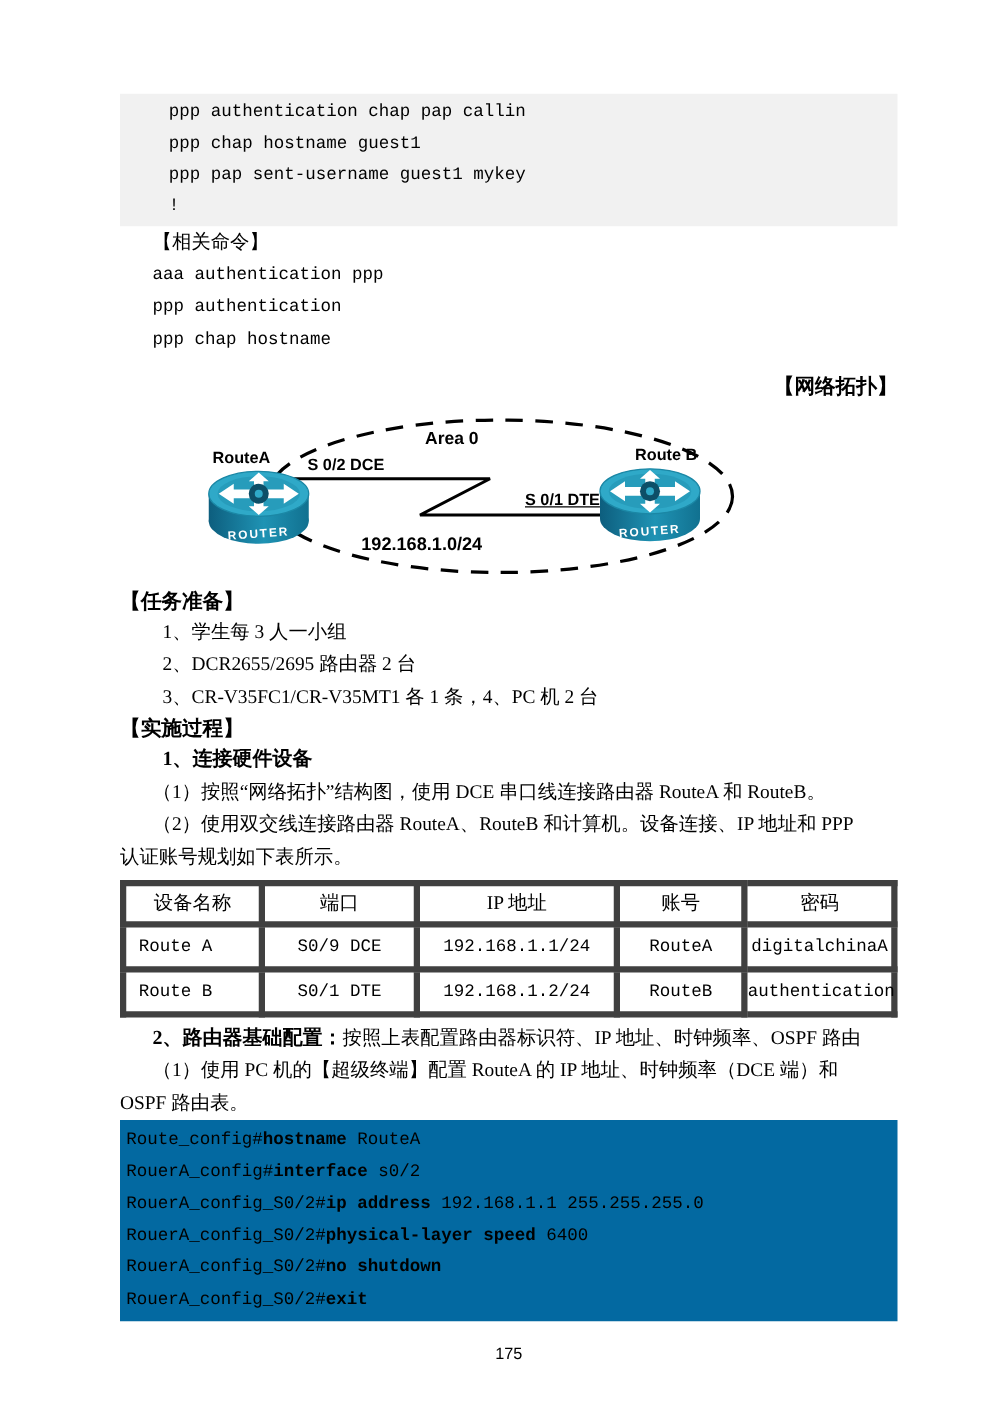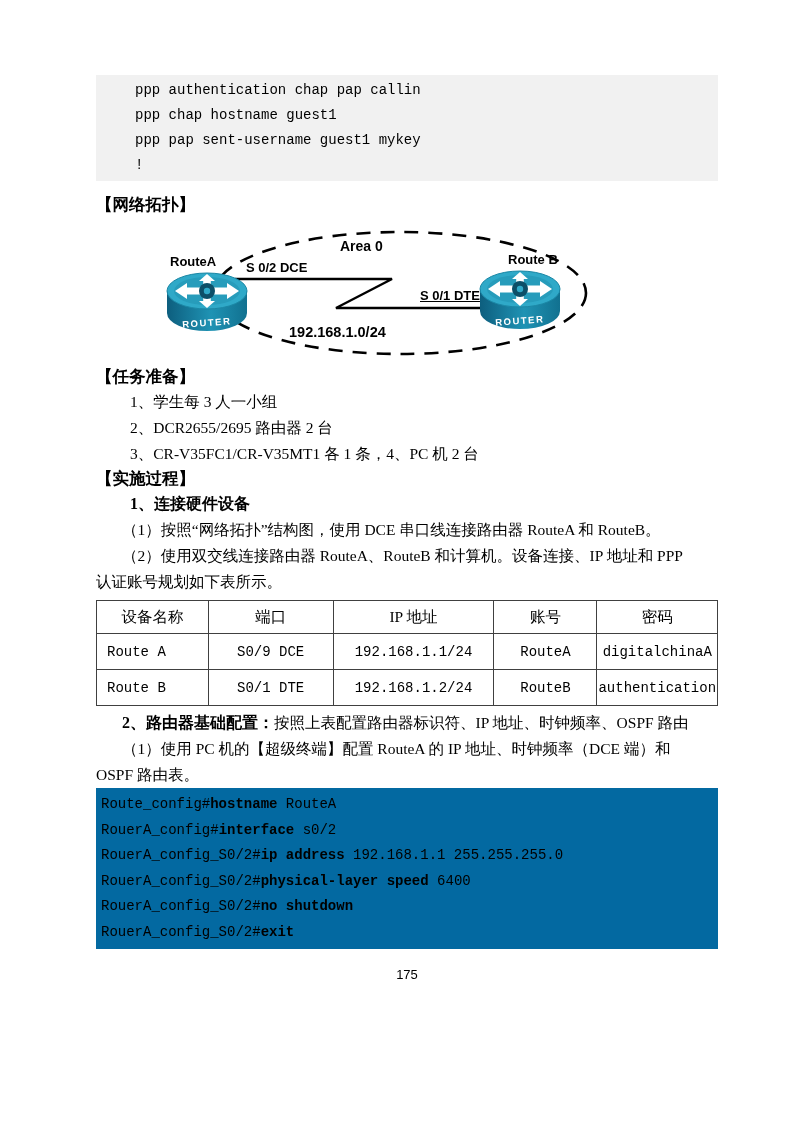--- a/index.html
+++ b/index.html
@@ -15,57 +15,63 @@
     overflow:hidden;
   }
   .codeblock { background:#f1f1f1; padding:3px 8px 3px 39px; }
   .codeblock .code-line { font-family:"Liberation Mono","DejaVu Sans Mono",monospace; font-size:14px; line-height:25px; white-space:pre; }
   .codeblock2 { background:#0369a1; padding:4px 8px 4px 5px; }
   .codeblock2 .code-line { font-family:"Liberation Mono","DejaVu Sans Mono",monospace; font-size:14px; line-height:25.5px; white-space:pre; }
   .codeblock2 .cmd { font-weight:bold; }
   .cmds { padding-left:26px; }
   .cmds .cmd-line { font-family:"Liberation Mono","DejaVu Sans Mono",monospace; font-size:14px; line-height:26px; }
   .section-heading { font-weight:bold; font-size:16.5px; line-height:24px; }
-  .h-topology { margin-top:12px; }
+  .h-topology { margin-top:12px;text-align:right; }
   .indent1 { padding-left:34px; }
   .indent2 { padding-left:26px; }
   .bold { font-weight:bold; }
   .step-heading { font-weight:bold; font-size:16px; }
 
   
   .topology { position:relative; height:138px; margin-top:8px; margin-bottom:2px; }
   .topology svg.wires { position:absolute; left:0; top:0; }
   .topo-label {
     position:absolute; font-family:"Liberation Sans","DejaVu Sans",sans-serif;
     font-weight:bold; font-size:13px; line-height:14px; white-space:nowrap; color:#000;
   }
   .router { position:absolute; width:82px; height:62px; }
 
   
   table.device { border-collapse:collapse; width:100%; margin-top:5px; table-layout:fixed; }
-  table.device th, table.device td { border:1px solid #404040; text-align:center; vertical-align:middle; }
+  table.device th, table.device td { border:5px solid #404040; text-align:center; vertical-align:middle; }
   table.device th { height:33px; font-weight:normal; font-size:15.5px; }
   table.device td { height:36px; font-family:"Liberation Mono","DejaVu Sans Mono",monospace; font-size:14px; }
   table.device td.name { text-align:left; padding-left:10px; }
 
   .page-number { text-align:center; font-size:13px; line-height:16px; margin-top:18px;
     font-family:"Liberation Sans","DejaVu Sans",sans-serif; }
 </style>
 </head>
 <body>
 
 <div class="page">
 
   <div class="codeblock">
     <div class="code-line">ppp authentication chap pap callin</div>
     <div class="code-line">ppp chap hostname guest1</div>
     <div class="code-line">ppp pap sent-username guest1 mykey</div>
     <div class="code-line">!</div>
   </div>
 
+  <div class="cmds">
+    <div>【相关命令】</div>
+    <div class="cmd-line">aaa authentication ppp</div>
+    <div class="cmd-line">ppp authentication</div>
+    <div class="cmd-line">ppp chap hostname</div>
+  </div>
 
   <div class="section-heading h-topology">【网络拓扑】</div>
 
   <div class="topology">
     <svg class="wires" width="622" height="138" viewBox="0 0 622 138">
       <ellipse cx="304" cy="68" rx="186" ry="61" fill="none" stroke="#000" stroke-width="2.6" stroke-dasharray="14 10"></ellipse>
       <polyline points="139,54 296,54 240,83 386,83" fill="none" stroke="#000" stroke-width="2.4"></polyline>
     </svg>
 
     <svg class="router" style="left:70px; top:46px;" viewBox="0 0 82 62">

